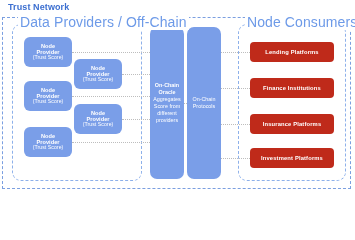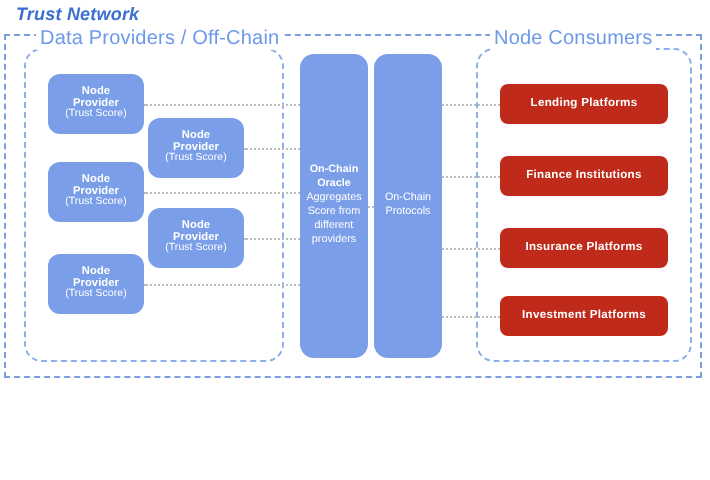--- a/index.html
+++ b/index.html
@@ -21,39 +21,38 @@
   
   .title {
     position: absolute;
     left: 8px;
     top: 2px;
     font-size: 9px;
     font-weight: bold;
     color: #3c6fd0;
     letter-spacing: 0.1px;
     white-space: nowrap;
-    font-style: italic;
   }
 
   
   .outer-frame {
     position: absolute;
     left: 2px;
     top: 17px;
     width: 349px;
     height: 172px;
     border: 1.2px dashed #7b9fe0;
     box-sizing: border-box;
     background: transparent;
   }
 
   
   .zone-label {
     position: absolute;
-    font-size: 10px;
+    font-size: 14px;
     color: #6d9ae8;
     white-space: nowrap;
     letter-spacing: 0.1px;
     background: #ffffff;
     padding: 0 2px;
     z-index: 6;
   }
   .zone-label.providers { left: 18px; top: 14px; }
   .zone-label.consumers { left: 245px; top: 14px; }
 

